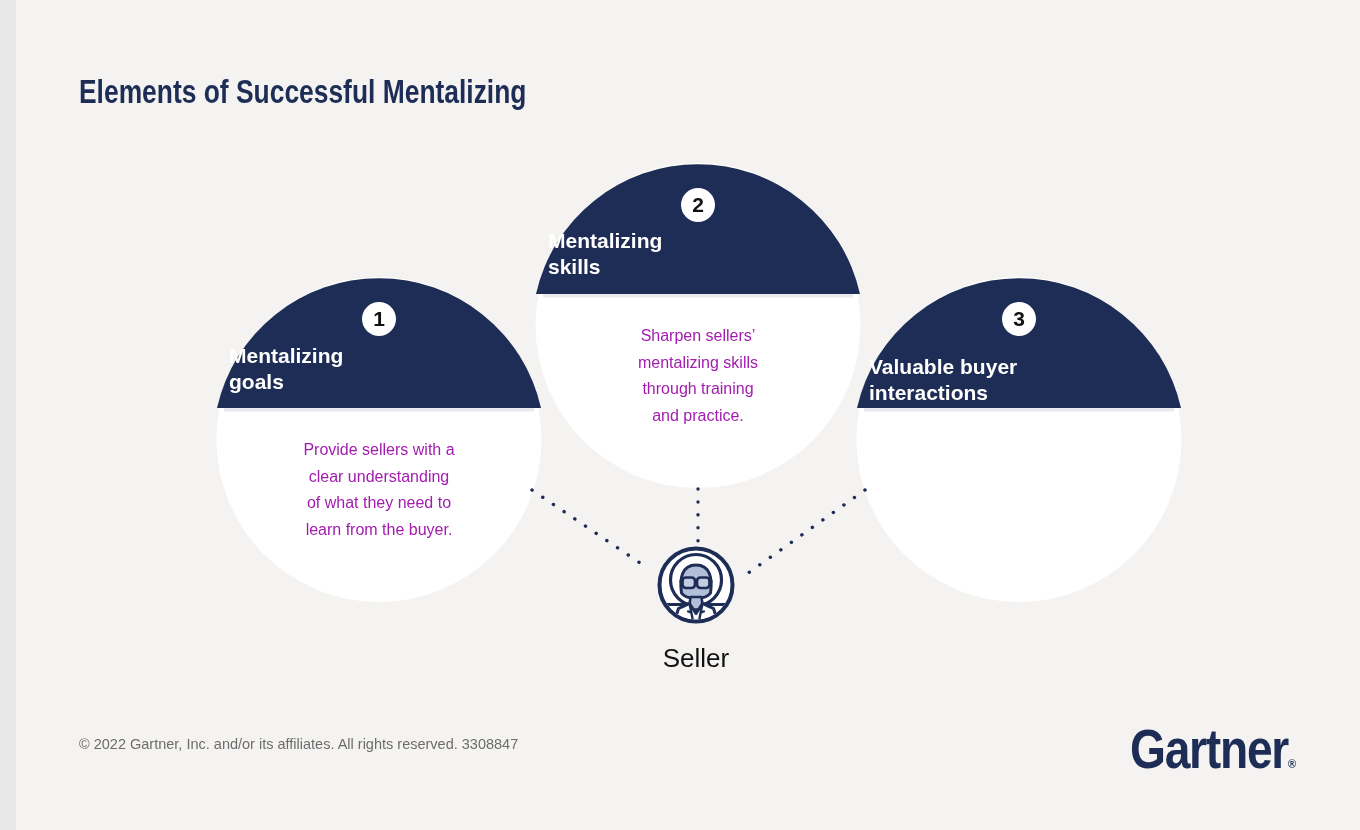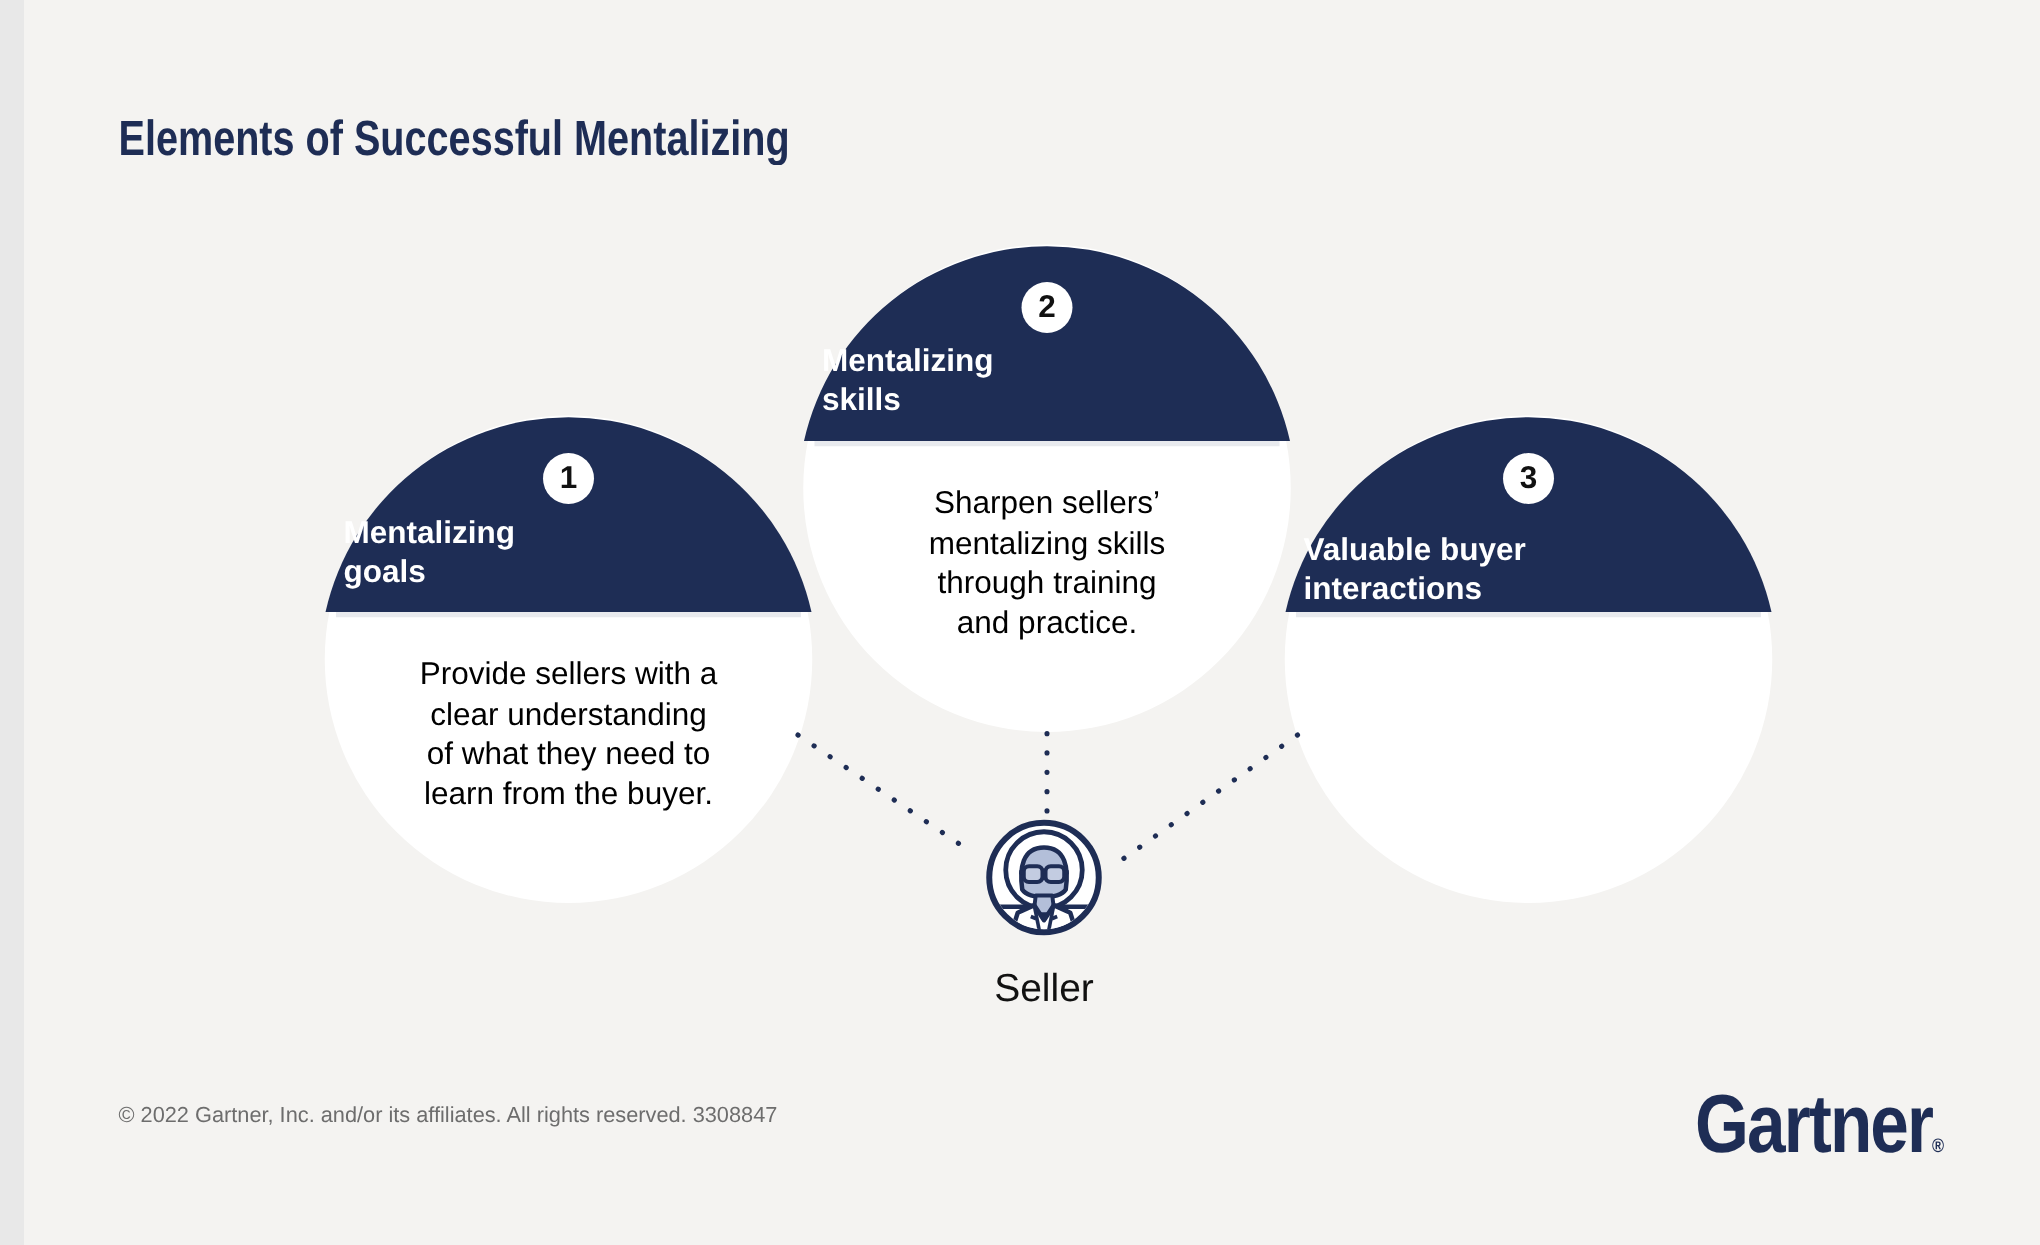--- a/index.html
+++ b/index.html
@@ -16,22 +16,22 @@
   .badge{
     position:absolute;width:34px;height:34px;border-radius:50%;background:#ffffff;
     display:flex;align-items:center;justify-content:center;
     font-weight:bold;font-size:21px;color:#111111;
   }
   .heading{
     position:absolute;width:300px;text-align:left;color:#ffffff;
     font-weight:bold;font-size:21px;line-height:26px;white-space:pre-line;
   }
   .body-text{
-    position:absolute;width:300px;text-align:center;color:#000000;
-    font-size:21px;line-height:26.6px;white-space:pre-line;
+    position:absolute;width:300px;text-align:center;color:#a21caf;
+    font-size:16px;line-height:26.6px;white-space:pre-line;
   }
   .seller-label{
     position:absolute;left:580px;top:643px;width:200px;text-align:center;
     font-size:26px;color:#111111;
   }
   .footer{
     position:absolute;left:63px;top:736px;font-size:14.5px;line-height:17.5px;
     color:#6d6d6d;
   }
   .footer div{margin:0}

